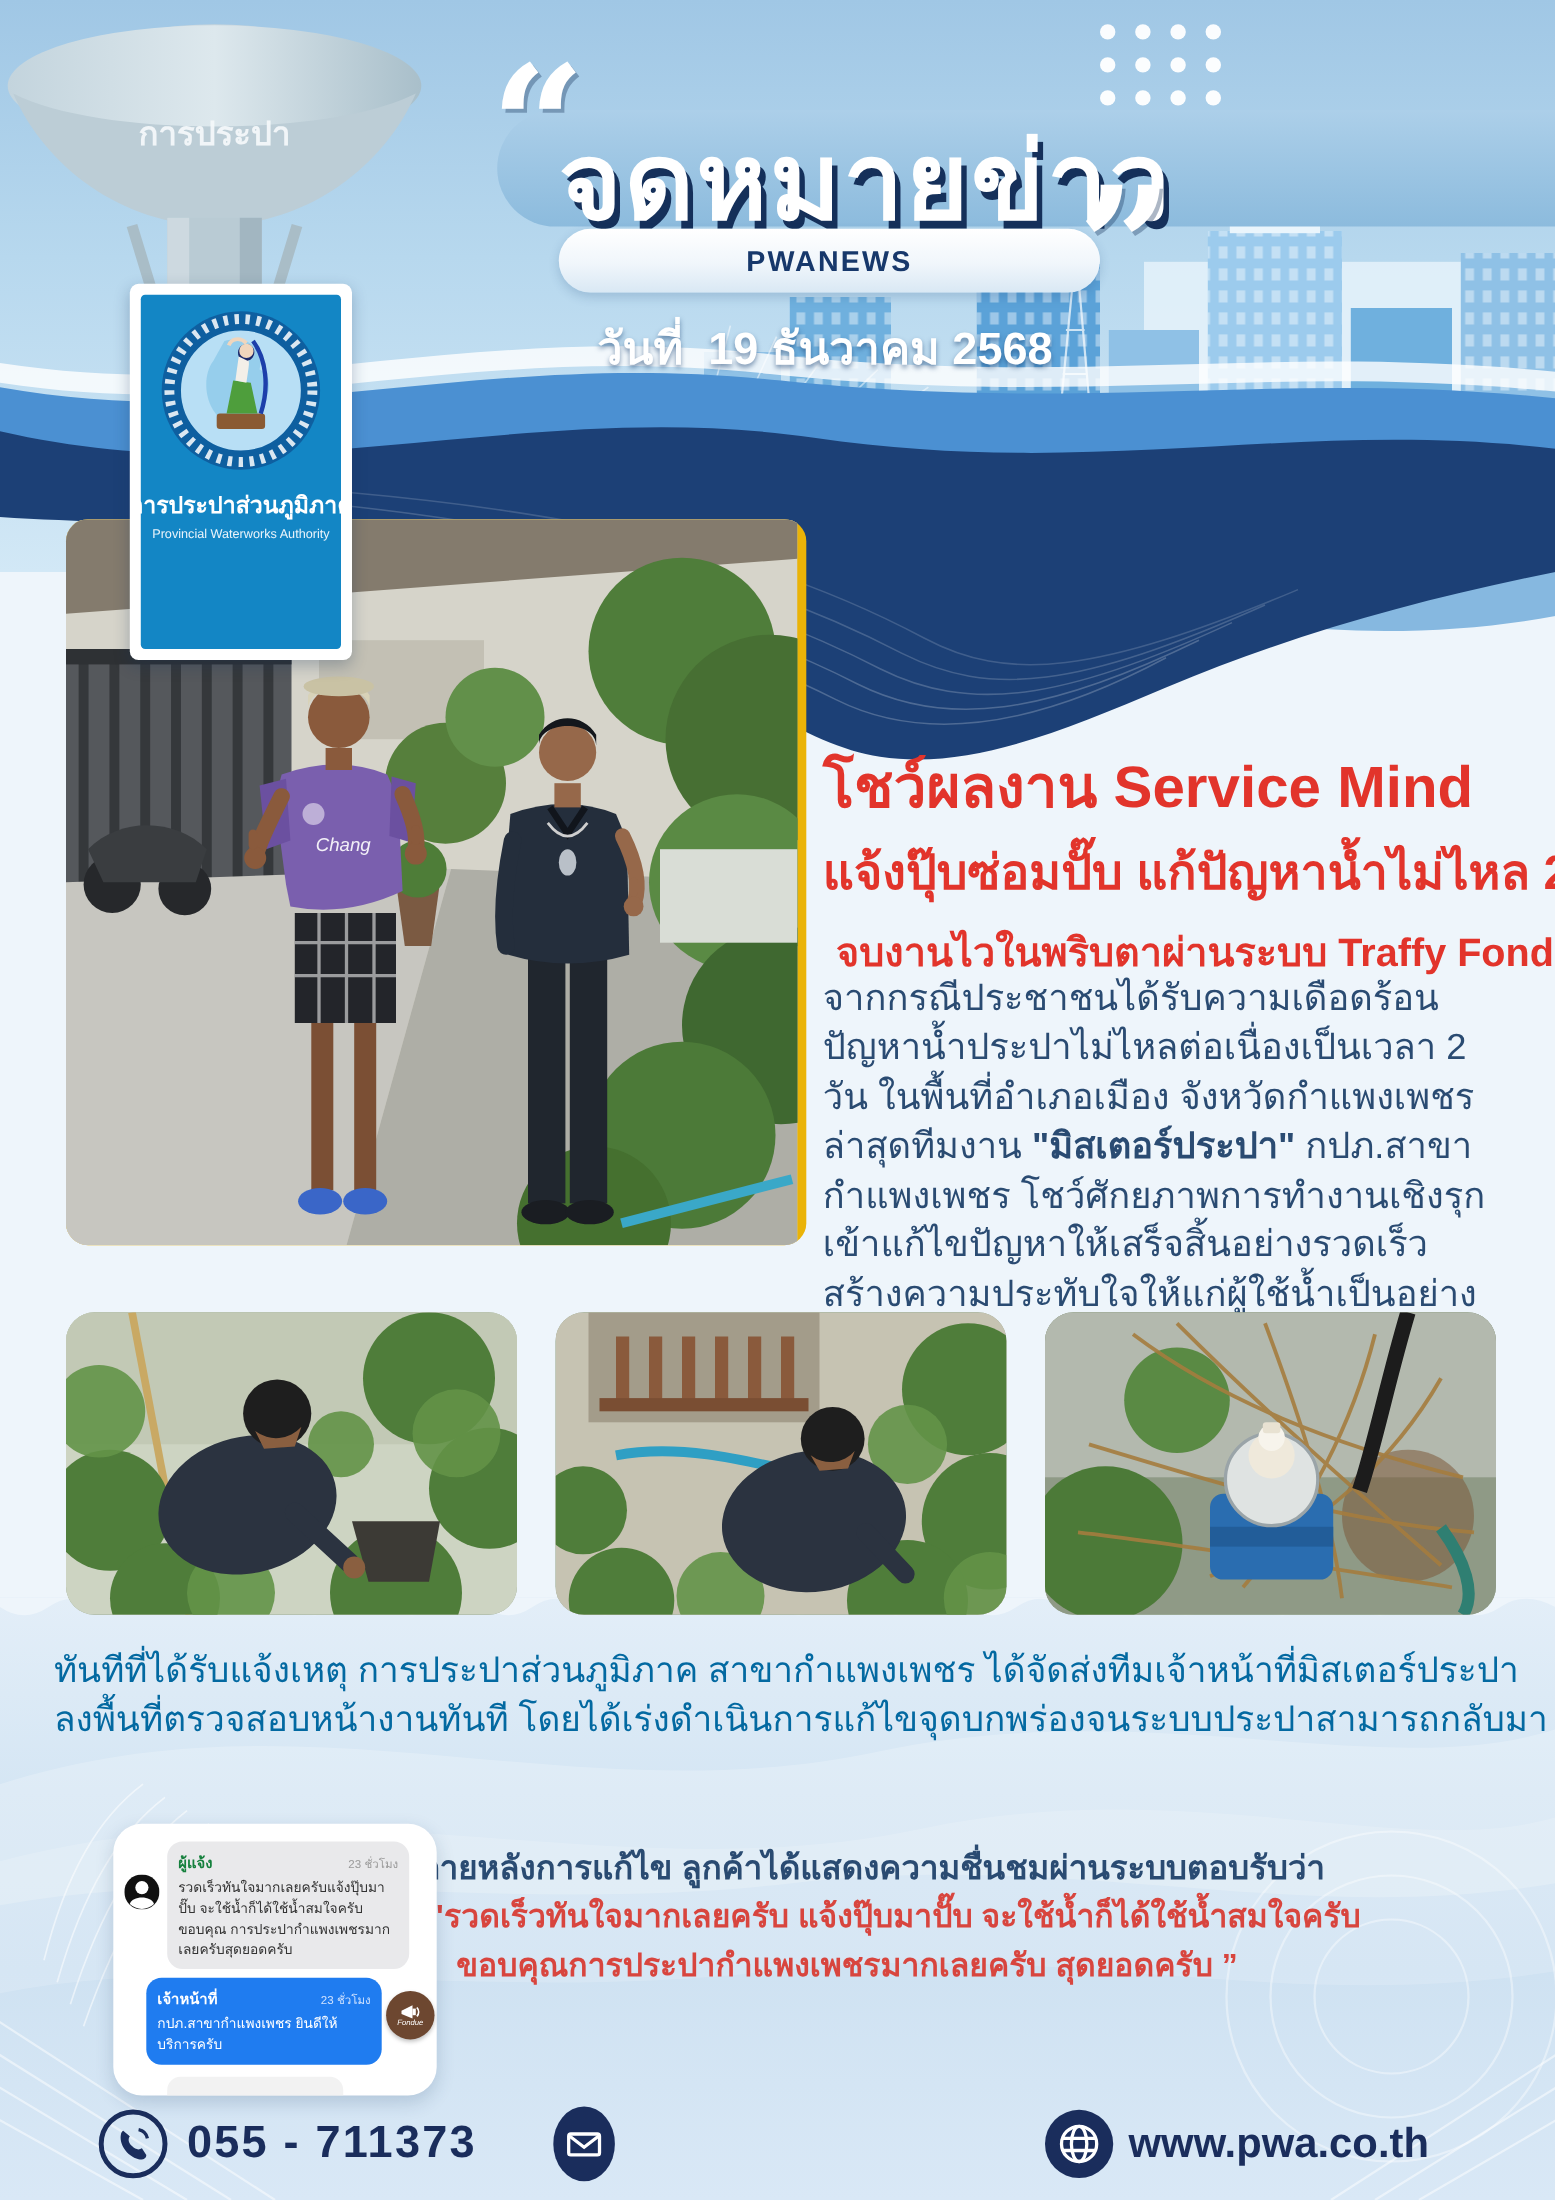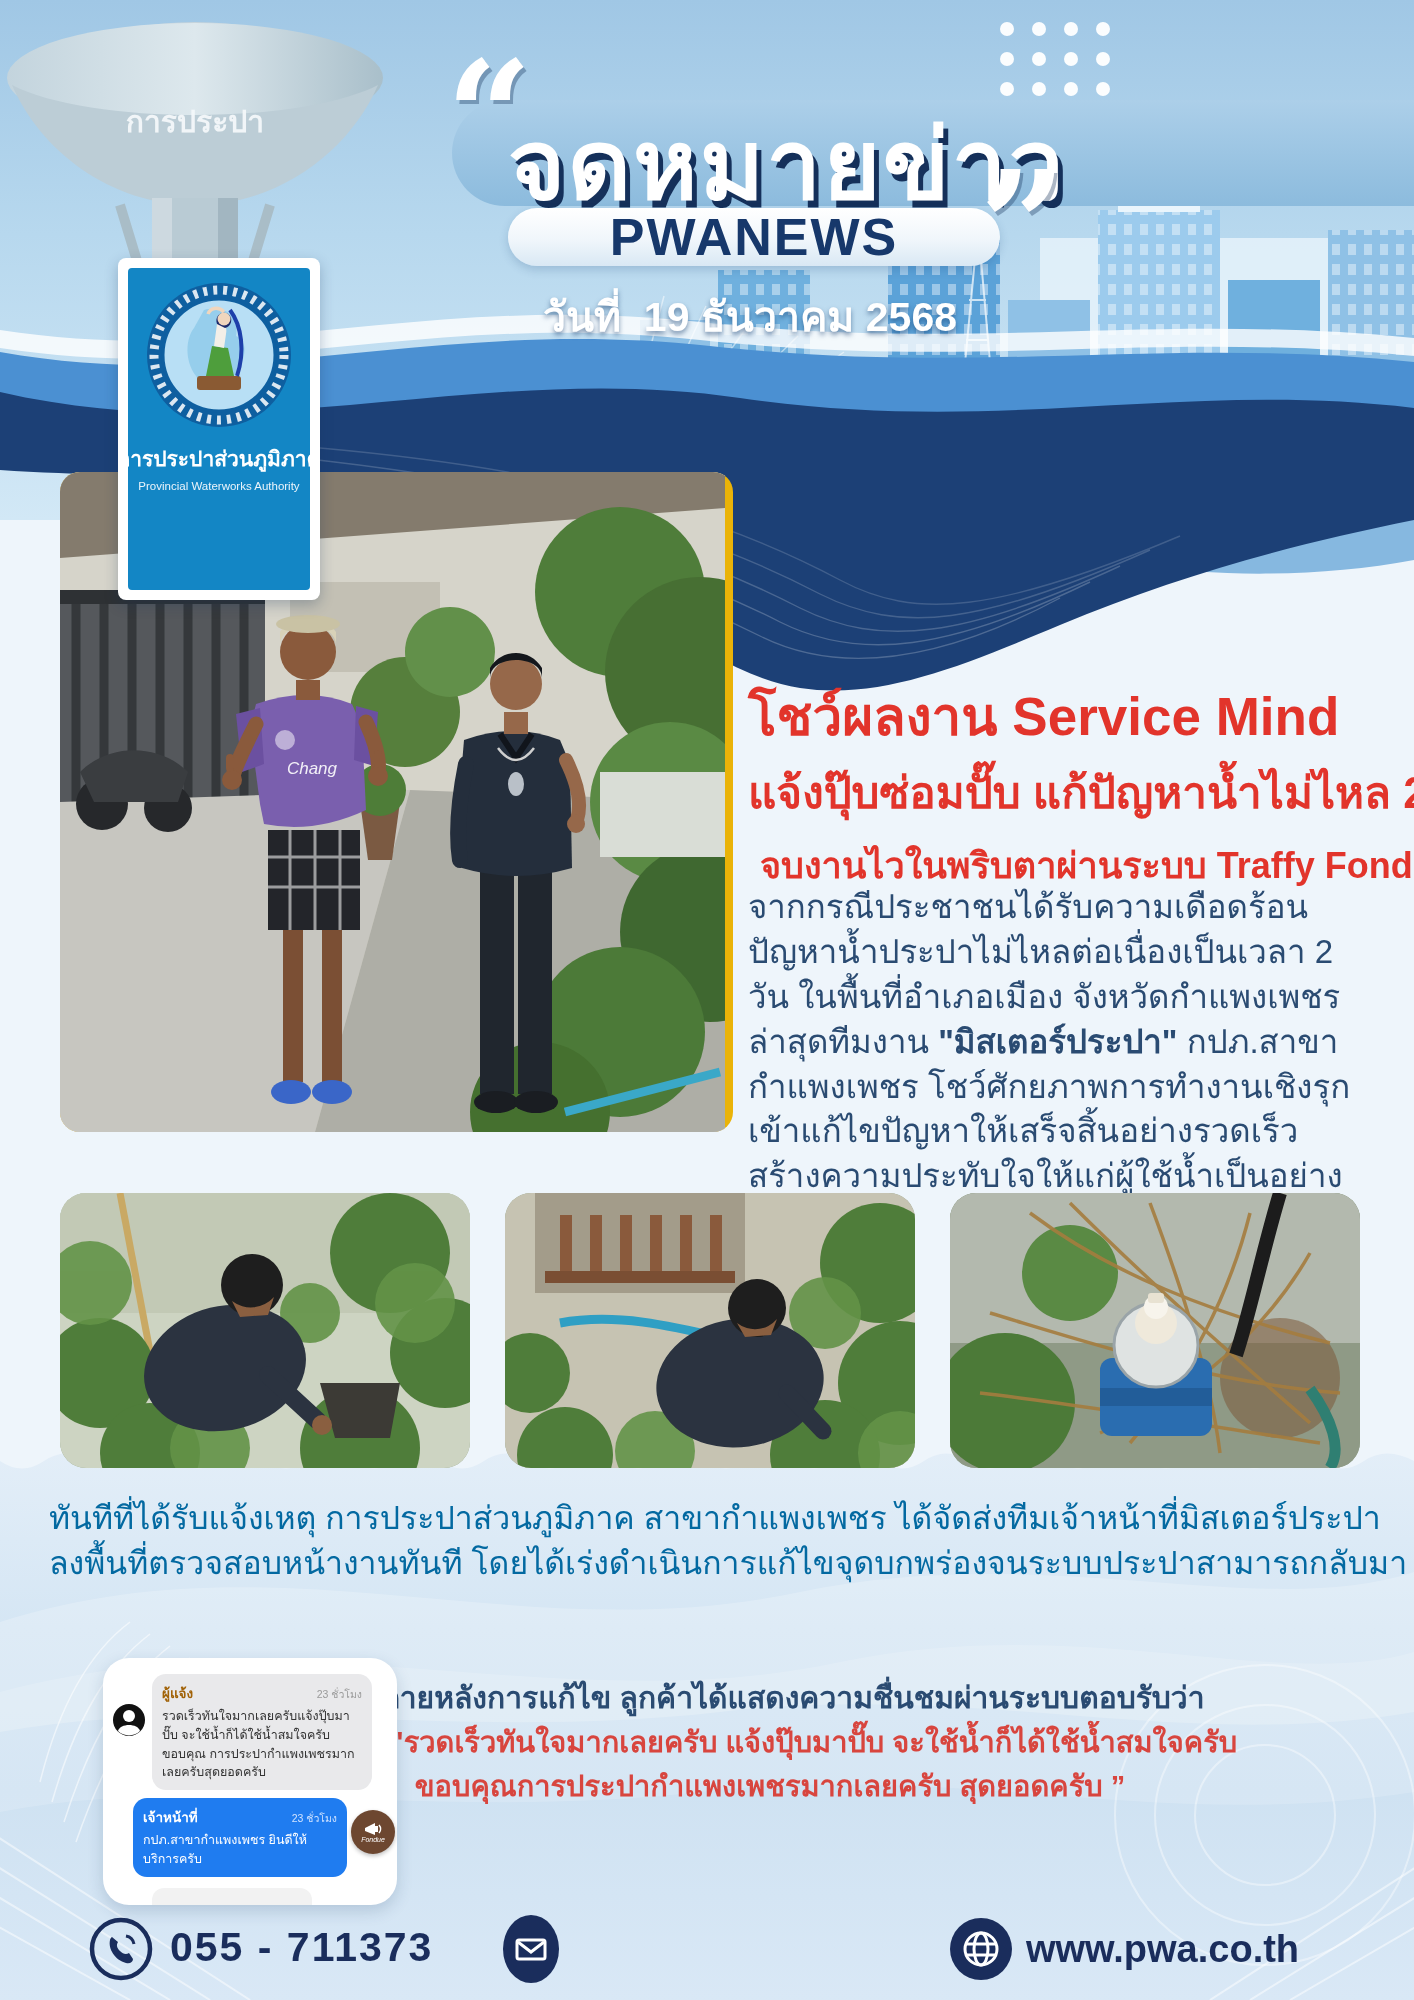--- a/index.html
+++ b/index.html
@@ -14,21 +14,21 @@
   .main-title{position:absolute;left:508px;top:86px;z-index:3;font-size:98px;font-weight:800;
        color:#ffffff;letter-spacing:2px;text-shadow:5px 7px 0 #15305a;white-space:nowrap;}
   .quote{position:absolute;z-index:3;font-family:"DejaVu Serif","Liberation Serif",serif;
        font-size:150px;font-weight:900;color:#ffffff;line-height:1;
        text-shadow:3px 4px 0 rgba(21,48,90,.35);}
   .q-open{left:446px;top:40px;}
   .q-close{left:980px;top:150px;}
   .pill{position:absolute;left:508px;top:208px;width:492px;height:58px;z-index:3;
        border-radius:29px;background:linear-gradient(180deg,#ffffff 0%,#f0f6fb 55%,#d9e8f4 100%);
        box-shadow:0 4px 10px rgba(30,70,120,.2);text-align:center;line-height:58px;
-       font-size:52px;font-weight:700;color:#17386b;letter-spacing:2px;}
+       font-size:26px;font-weight:700;color:#17386b;letter-spacing:2px;}
   .date{position:absolute;left:470px;top:284px;width:560px;z-index:3;text-align:center;
        font-size:41px;font-weight:700;color:#ffffff;white-space:pre;
        text-shadow:0 3px 5px rgba(20,60,110,.55);}
   .dots{position:absolute;left:1000px;top:22px;z-index:3;display:grid;
        grid-template-columns:repeat(4,14px);gap:16px 18px;}
   .dot{width:14px;height:14px;border-radius:50%;background:#ffffff;opacity:.95;}
   
   .logo-card{position:absolute;left:118px;top:258px;width:202px;height:342px;z-index:6;
        background:#ffffff;border-radius:8px;box-shadow:0 5px 14px rgba(20,50,90,.28);
        padding:10px;box-sizing:border-box;}
@@ -56,21 +56,21 @@
        font-size:32px;font-weight:400;line-height:1.42;}
   .summary div{white-space:nowrap;}
   
   .chat-card{position:absolute;left:103px;top:1658px;width:294px;height:247px;z-index:6;
        background:#ffffff;border-radius:26px;box-shadow:0 6px 16px rgba(30,60,100,.18);
        overflow:hidden;}
   .bubble{position:absolute;border-radius:14px;padding:8px 10px;box-sizing:border-box;}
   .msg1{left:49px;top:16px;width:220px;background:#e9e9eb;}
   .msg2{left:30px;top:140px;width:214px;background:#1f7cf0;color:#fff;}
   .m-head{display:flex;justify-content:space-between;align-items:baseline;}
-  .sender{font-size:13.5px;font-weight:700;color:#a16207;}
+  .sender{font-size:13.5px;font-weight:700;color:#15803d;}
   .time{font-size:10.5px;color:#9a9a9a;}
   .msg2 .sender{color:#ffffff;} .msg2 .time{color:#cfe2ff;}
   .m-text{font-size:12.5px;line-height:1.5;color:#333;margin-top:3px;overflow-wrap:anywhere;}
   .msg2 .m-text{color:#ffffff;}
   .avatar1{position:absolute;left:10px;top:46px;width:32px;height:32px;}
   .fondue{position:absolute;left:248px;top:152px;width:44px;height:44px;border-radius:50%;
        background:#6d4730;display:flex;flex-direction:column;align-items:center;
        justify-content:center;box-shadow:0 2px 4px rgba(0,0,0,.25);}
   .fondue-label{font-size:7px;color:#fff;font-style:italic;margin-top:-2px;}
   .msg3{position:absolute;left:49px;top:230px;width:160px;height:30px;background:#ededed;

